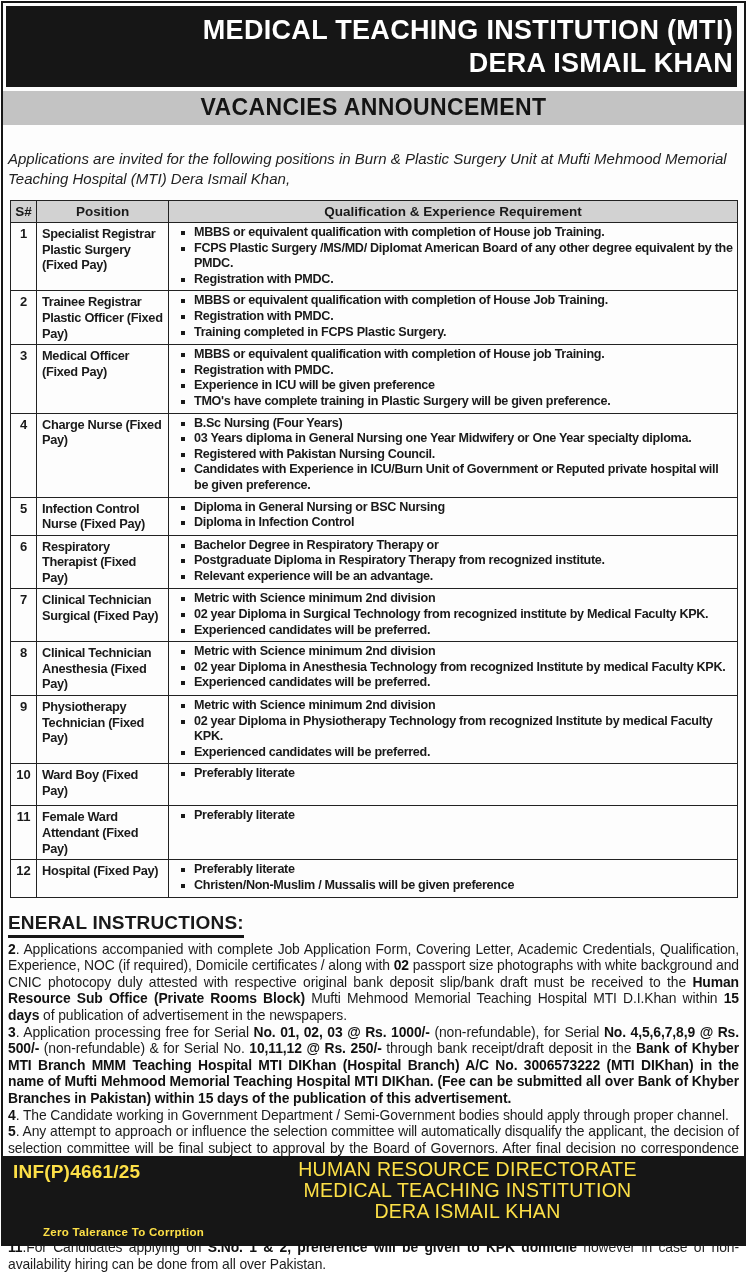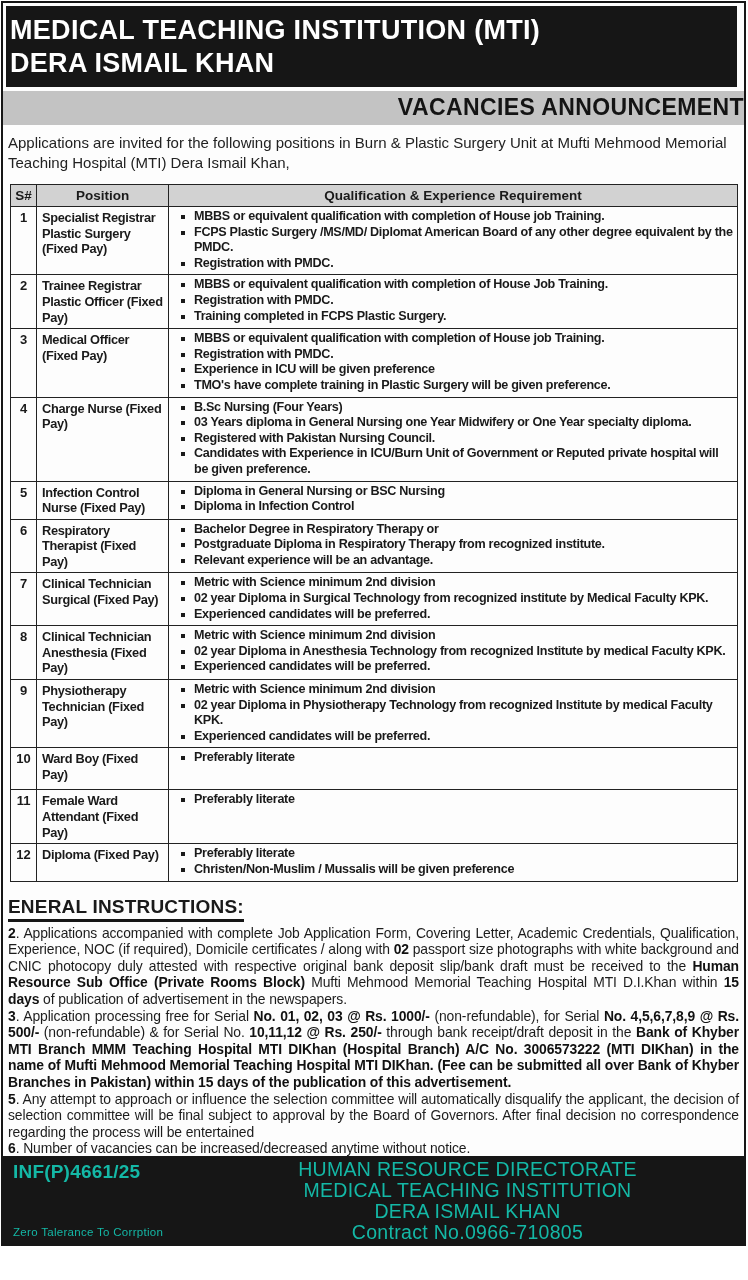--- a/index.html
+++ b/index.html
@@ -16,49 +16,50 @@
     left: 1px; top: 1px;
     width: 745px; height: 1245px;
     border: 2px solid #161616;
     background: #fdfdfd;
   }
   
   .title-block {
     margin: 3px 7px 0 3px;
     background: var(--block-bg, #161616);
     color: #ffffff;
-    text-align: left;
+    text-align: right;
     padding: 9px 4px 8px 4px;
   }
   .title-line1, .title-line2 {
     font-weight: bold;
     font-size: 27px;
     line-height: 31px;
     letter-spacing: 0.3px;
   }
   .title-line2 { margin-top: 2px; }
   
   .banner {
     margin-top: 4px;
     background: var(--banner-bg, #c3c3c3);
-    text-align: right;
+    text-align: center;
     padding: 3px 0 4px 0;
   }
   .banner-text {
     font-weight: bold;
     font-size: 23px;
     letter-spacing: 0.4px;
     color: #141414;
   }
   
   .intro {
-    padding: 8px 10px 10px 5px;
+    padding: 24px 10px 10px 5px;
     font-size: 15px;
     line-height: 20px;
     color: #222222;
+    font-style: italic;
   }
   
   table.vacancy-table {
     border-collapse: collapse;
     margin: 1px 6px 8px 7px;
     width: 728px;
     table-layout: fixed;
   }
   table.vacancy-table th, table.vacancy-table td {
     border: 1.5px solid #222222;
@@ -122,32 +123,32 @@
     color: #1c1c1c;
     letter-spacing: -0.1px;
   }
   .instruction-item b { color: #111111; }
   
   .footer {
     position: absolute;
     left: 0; right: 0; bottom: 0;
     height: 88px;
     background: var(--block-bg, #161616);
-    color: #14b8a6;
+    color: #fde047;
     display: flex;
   }
   .footer-left {
     width: 218px;
     display: flex;
     flex-direction: column;
     justify-content: space-between;
     padding: 5px 0 6px 10px;
   }
   .footer-ref { font-size: 19px; font-weight: bold; letter-spacing: 0.2px; }
-  .footer-tagline { font-size: 11.5px; font-weight: normal; letter-spacing: 0.3px; }
+  .footer-tagline { font-size: 11.5px; font-weight: bold; letter-spacing: 0.3px; margin-left: 30px; }
   .footer-center {
     flex: 1;
     text-align: center;
     padding: 3px 30px 0 0;
   }
   .footer-line {
     font-size: 19.5px;
     font-weight: normal;
     line-height: 21px;
     letter-spacing: 0.3px;
@@ -364,55 +365,55 @@
           <td class="position-cell">Female Ward Attendant (Fixed Pay)</td>
           <td class="qualification-cell">
             <div class="bullet-line">
               <span class="bullet-square"></span>
               <span>Preferably literate</span>
             </div>
           </td>
         </tr>
         <tr data-row="12">
           <td class="sno-cell">12</td>
-          <td class="position-cell">Diploma (Fixed Pay)</td>
+          <td class="position-cell">Hospital (Fixed Pay)</td>
           <td class="qualification-cell">
             <div class="bullet-line">
               <span class="bullet-square"></span>
               <span>Preferably literate</span>
             </div>
             <div class="bullet-line">
               <span class="bullet-square"></span>
               <span>Christen/Non-Muslim / Mussalis will be given preference</span>
             </div>
           </td>
         </tr>
       </tbody>
   </table>
 
   <div class="instructions">
     <div class="instructions-heading">ENERAL INSTRUCTIONS:</div>
     <div id="instructions-list">
         <div class="instruction-item"><b>2</b><span>. Applications accompanied with complete Job Application Form, Covering Letter, Academic Credentials, Qualification, Experience, NOC (if required), Domicile certificates / along with </span><b>02</b><span> passport size photographs with white background and CNIC photocopy duly attested with respective original bank deposit slip/bank draft must be received to the </span><b>Human Resource Sub Office (Private Rooms Block)</b><span> Mufti Mehmood Memorial Teaching Hospital MTI D.I.Khan within </span><b>15 days</b><span> of publication of advertisement in the newspapers.</span></div>
         <div class="instruction-item"><b>3</b><span>. Application processing free for Serial </span><b>No. 01, 02, 03 @ Rs. 1000/-</b><span> (non-refundable), for Serial </span><b>No. 4,5,6,7,8,9 @ Rs. 500/-</b><span> (non-refundable) &amp; for Serial No. </span><b>10,11,12 @ Rs. 250/-</b><span> through bank receipt/draft deposit in the </span><b>Bank of Khyber MTI Branch MMM Teaching Hospital MTI DIKhan (Hospital Branch) A/C No. 3006573222 (MTI DIKhan) in the name of Mufti Mehmood Memorial Teaching Hospital MTI DIKhan. (Fee can be submitted all over Bank of Khyber Branches in Pakistan) within 15 days of the publication of this advertisement.</b></div>
+        <div class="instruction-item"><b>4</b><span>. The Candidate working in Government Department / Semi-Government bodies should apply through proper channel.</span></div>
         <div class="instruction-item"><b>5</b><span>. Any attempt to approach or influence the selection committee will automatically disqualify the applicant, the decision of selection committee will be final subject to approval by the Board of Governors. After final decision no correspondence regarding the process will be entertained</span></div>
         <div class="instruction-item"><b>6</b><span>. Number of vacancies can be increased/decreased anytime without notice.</span></div>
         <div class="instruction-item"><b>7</b><span>. Only short listed candidate will be called for interview by the selection committee.</span></div>
         <div class="instruction-item"><b>8</b><span>. Original documents shall be produced at the time of interview.</span></div>
         <div class="instruction-item"><b>9</b><span>. No TA/DA will be granted for attending interview.</span></div>
         <div class="instruction-item"><b>11</b><span>.For Candidates applying on </span><b>S.No. 1 &amp; 2, preference will be given to KPK domicile</b><span> however in case of non-availability hiring can be done from all over Pakistan.</span></div>
       </div>
   </div>
 
   <div class="footer">
     <div class="footer-left">
       <div class="footer-ref">INF(P)4661/25</div>
       <div class="footer-tagline">Zero Talerance To Corrption</div>
     </div>
     <div class="footer-center" id="footer-lines">
         <div class="footer-line">HUMAN RESOURCE DIRECTORATE</div>
         <div class="footer-line">MEDICAL TEACHING INSTITUTION</div>
         <div class="footer-line">DERA ISMAIL KHAN</div>
-        <div class="footer-line">Contract  No.0966-710805</div>
       </div>
   </div>
 
 </div>
 
 </body></html>

